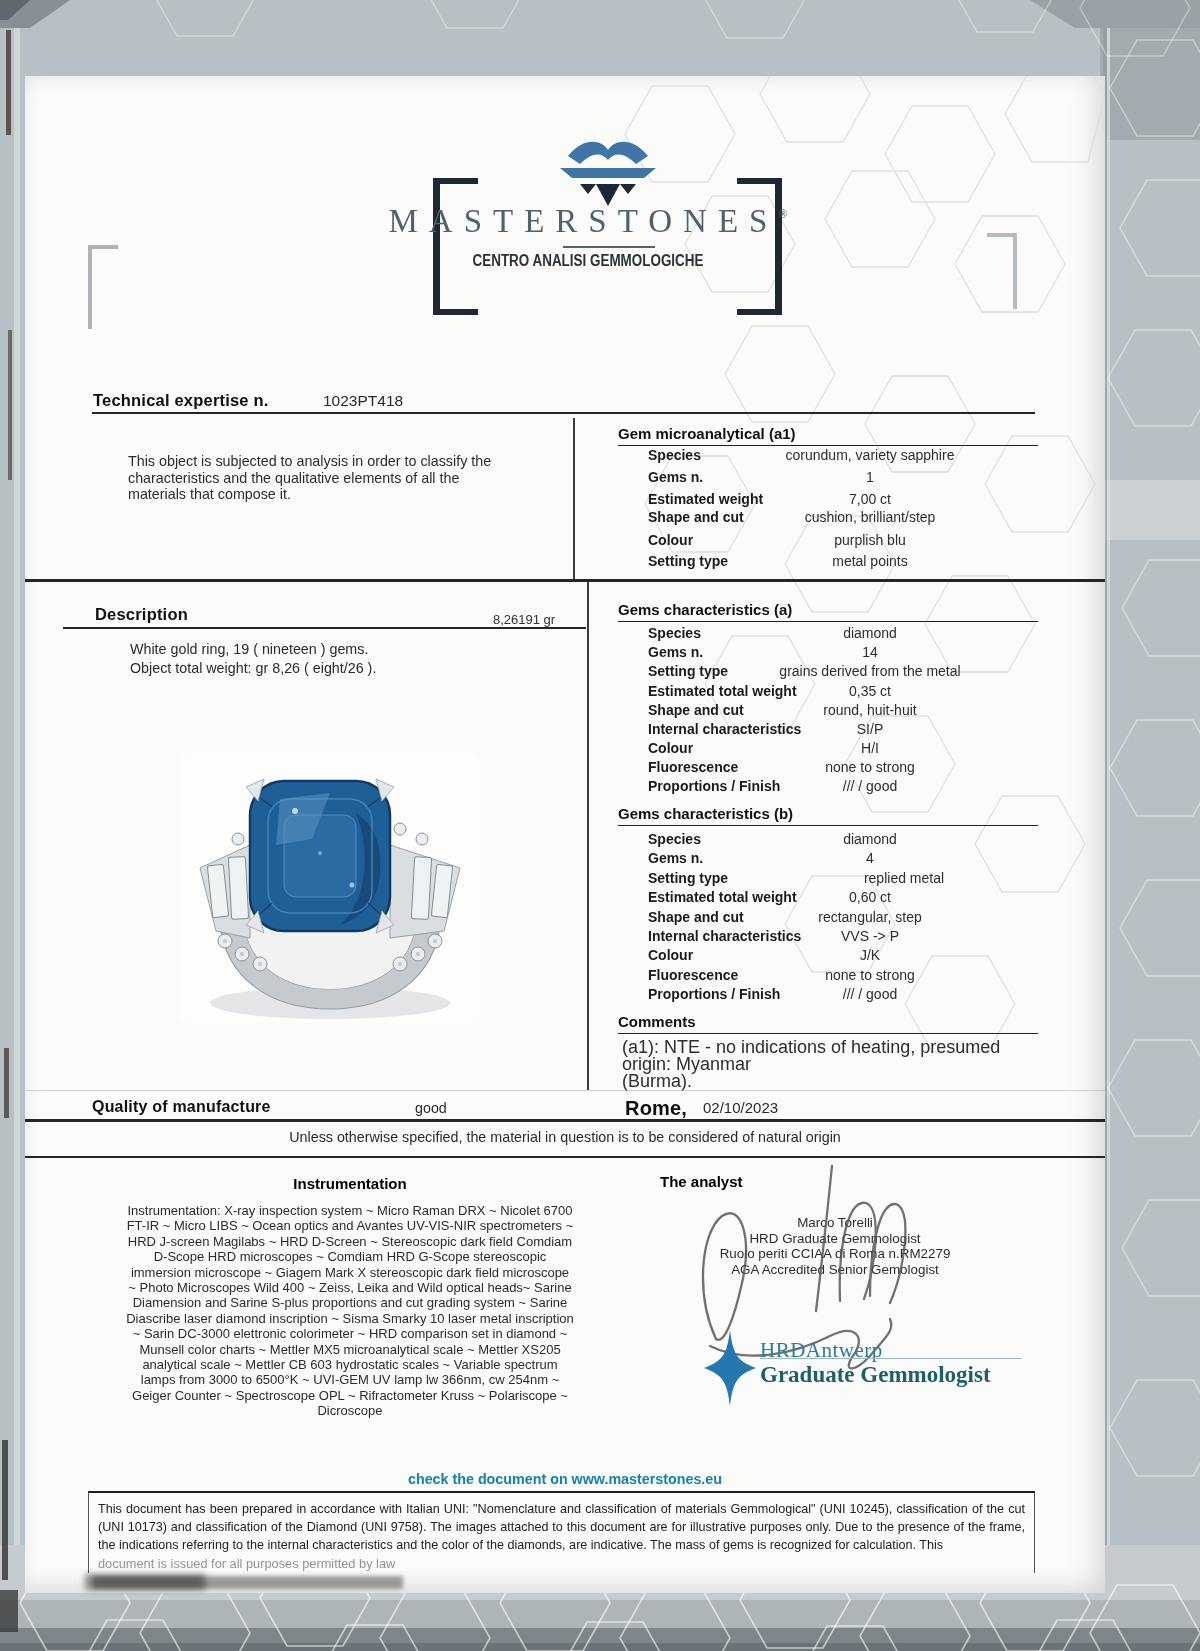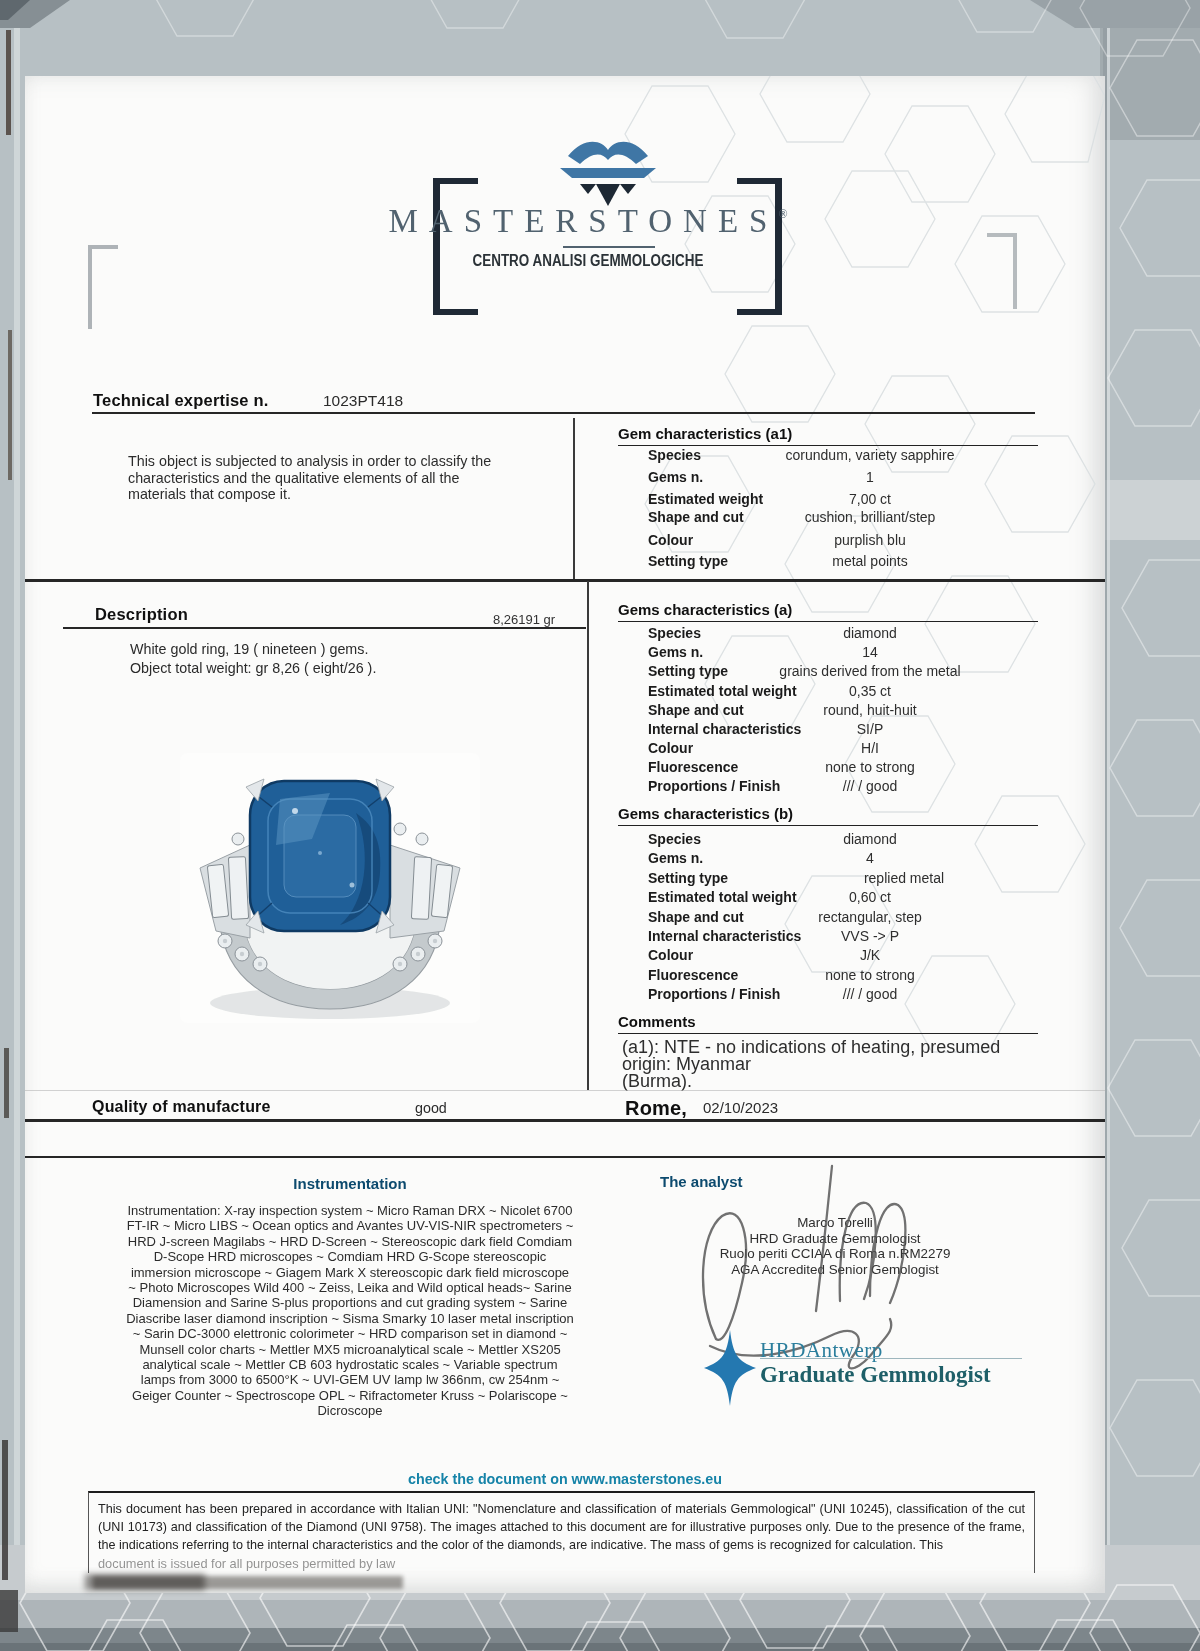--- a/index.html
+++ b/index.html
@@ -3,21 +3,21 @@
 <meta charset="utf-8">
 <style>
   html,body{margin:0;padding:0;}
   body{width:1200px;height:1651px;position:relative;overflow:hidden;
        background:#b7c0c4;font-family:"Liberation Sans",sans-serif;color:#262626;}
   .abs{position:absolute;}
   .paper{position:absolute;left:25px;top:28px;width:1080px;height:1517px;
          background:#fbfbfa;z-index:2;
          box-shadow:inset -14px 0 22px rgba(120,130,135,.18), inset 0 -10px 18px rgba(120,130,135,.12);margin-top:48px;}
   .pre{white-space:pre-line;}
-  .b{font-weight:bold;color:#0c4a6e;}
+  .b{font-weight:bold;color:#000000;}
   .lhead{position:absolute;font-weight:bold;font-size:16px;color:#101010;letter-spacing:.2px;}
   .rhead{position:absolute;left:593px;width:420px;font-size:15px;font-weight:bold;color:#101010;
          border-bottom:1.6px solid #222;padding-bottom:3px;}
   .rlbl{position:absolute;left:623px;font-size:14px;font-weight:bold;color:#1b1b1b;}
   .rval{position:absolute;left:695px;width:300px;text-align:center;font-size:14px;color:#2e2e2e;}
   .hr{position:absolute;background:#262626;}
   .vr{position:absolute;background:#3a3a3a;width:1.6px;}
   .cornermark{position:absolute;border-color:#aeb3b7;}
   .bracket{position:absolute;width:38px;height:125px;top:102px;}
   .bktL{left:408px;border-left:7px solid #1f2935;border-top:6px solid #1f2935;border-bottom:6px solid #1f2935;}
@@ -142,21 +142,21 @@
 
   <div class="lhead" style="left:68px;top:315px;font-size:16.5px;">Technical expertise  n.</div>
   <div class="abs" style="left:298px;top:316px;font-size:15.5px;color:#2b2b2b;">1023PT418</div>
   <div class="hr" style="left:67px;top:336px;width:943px;height:2px;"></div>
 
   <div class="abs pre" style="left:103px;top:377px;width:410px;font-size:14.3px;line-height:16.5px;color:#2c2c2c;">This object is subjected to analysis in order to classify the
 characteristics and the qualitative elements of all the
 materials that compose it.</div>
 
   <div class="vr" style="left:548px;top:342px;height:161px;"></div>
-  <div class="rhead" style="top:349px;">Gem characteristics (a1)</div>
+  <div class="rhead" style="top:349px;">Gem microanalytical (a1)</div>
 
   <div class="rlbl" style="top:371px;">Species</div>
   <div class="rval" style="top:371px;">corundum, variety sapphire</div>
   <div class="rlbl" style="top:393px;">Gems n.</div>
   <div class="rval" style="top:393px;">1</div>
   <div class="rlbl" style="top:415px;">Estimated weight</div>
   <div class="rval" style="top:415px;">7,00 ct</div>
   <div class="rlbl" style="top:433px;">Shape and cut</div>
   <div class="rval" style="top:433px;">cushion, brilliant/step</div>
   <div class="rlbl" style="top:456px;">Colour</div>
@@ -275,20 +275,21 @@
   <div class="abs pre" style="left:597px;top:963px;width:420px;font-size:18px;line-height:17px;color:#2e2e2e;">(a1): NTE - no indications of heating, presumed origin: Myanmar
 (Burma).</div>
 
   <div class="hr" style="left:0;top:1014px;width:1080px;height:1px;background:#b5b5b5;opacity:.6;"></div>
   <div class="lhead" style="left:67px;top:1022px;font-size:16px;">Quality of manufacture</div>
   <div class="abs" style="left:390px;top:1024px;font-size:14.3px;color:#2b2b2b;">good</div>
   <div class="lhead" style="left:600px;top:1021px;font-size:20px;">Rome,</div>
   <div class="abs" style="left:678px;top:1023px;font-size:15px;color:#2b2b2b;">02/10/2023</div>
 
   <div class="hr" style="left:0;top:1043px;width:1080px;height:2.5px;"></div>
+  <div class="abs" style="left:0;top:1053px;width:1080px;text-align:center;font-size:14.3px;color:#2b2b2b;">Unless otherwise specified, the material in question is to be considered of natural origin</div>
   <div class="hr" style="left:0;top:1080px;width:1080px;height:1.8px;"></div>
 
   <div class="abs b" style="left:85px;top:1099px;width:480px;text-align:center;font-size:15px;">Instrumentation</div>
   <div class="abs pre" style="left:85px;top:1127px;width:480px;text-align:center;font-size:13px;line-height:15.4px;color:#2c2c2c;">Instrumentation: X-ray inspection system ~ Micro Raman DRX ~ Nicolet 6700
 FT-IR ~ Micro LIBS ~ Ocean optics and Avantes UV-VIS-NIR spectrometers ~
 HRD J-screen Magilabs ~ HRD D-Screen ~ Stereoscopic dark field Comdiam
 D-Scope HRD microscopes ~ Comdiam  HRD G-Scope stereoscopic
 immersion microscope  ~  Giagem Mark X stereoscopic dark field microscope
 ~ Photo Microscopes Wild 400 ~ Zeiss, Leika and Wild optical heads~ Sarine
 Diamension and Sarine S-plus proportions and cut grading system  ~ Sarine

